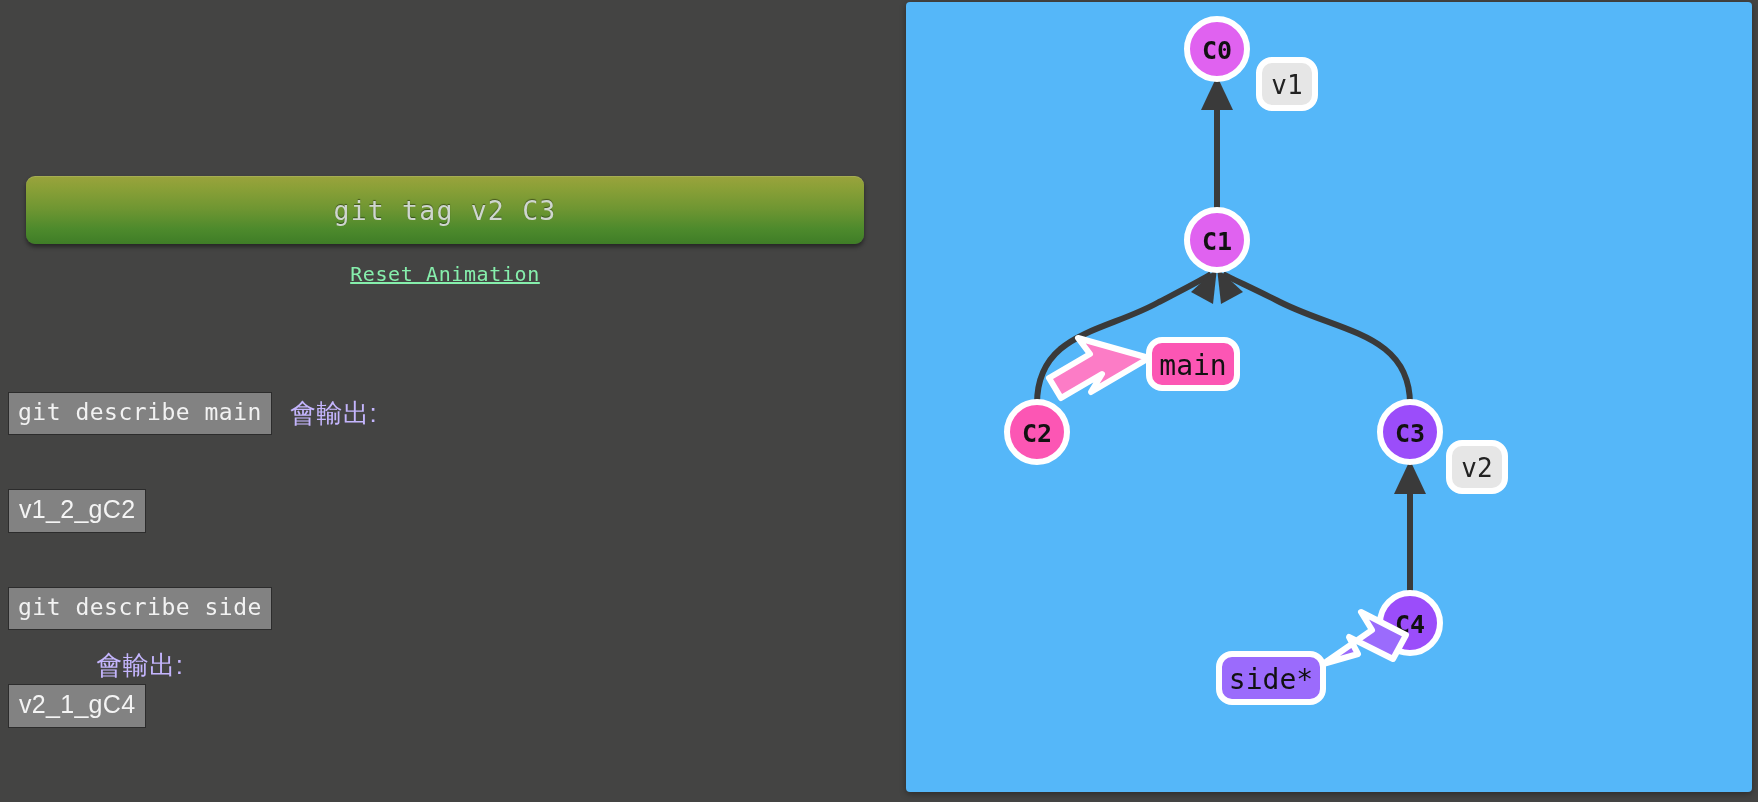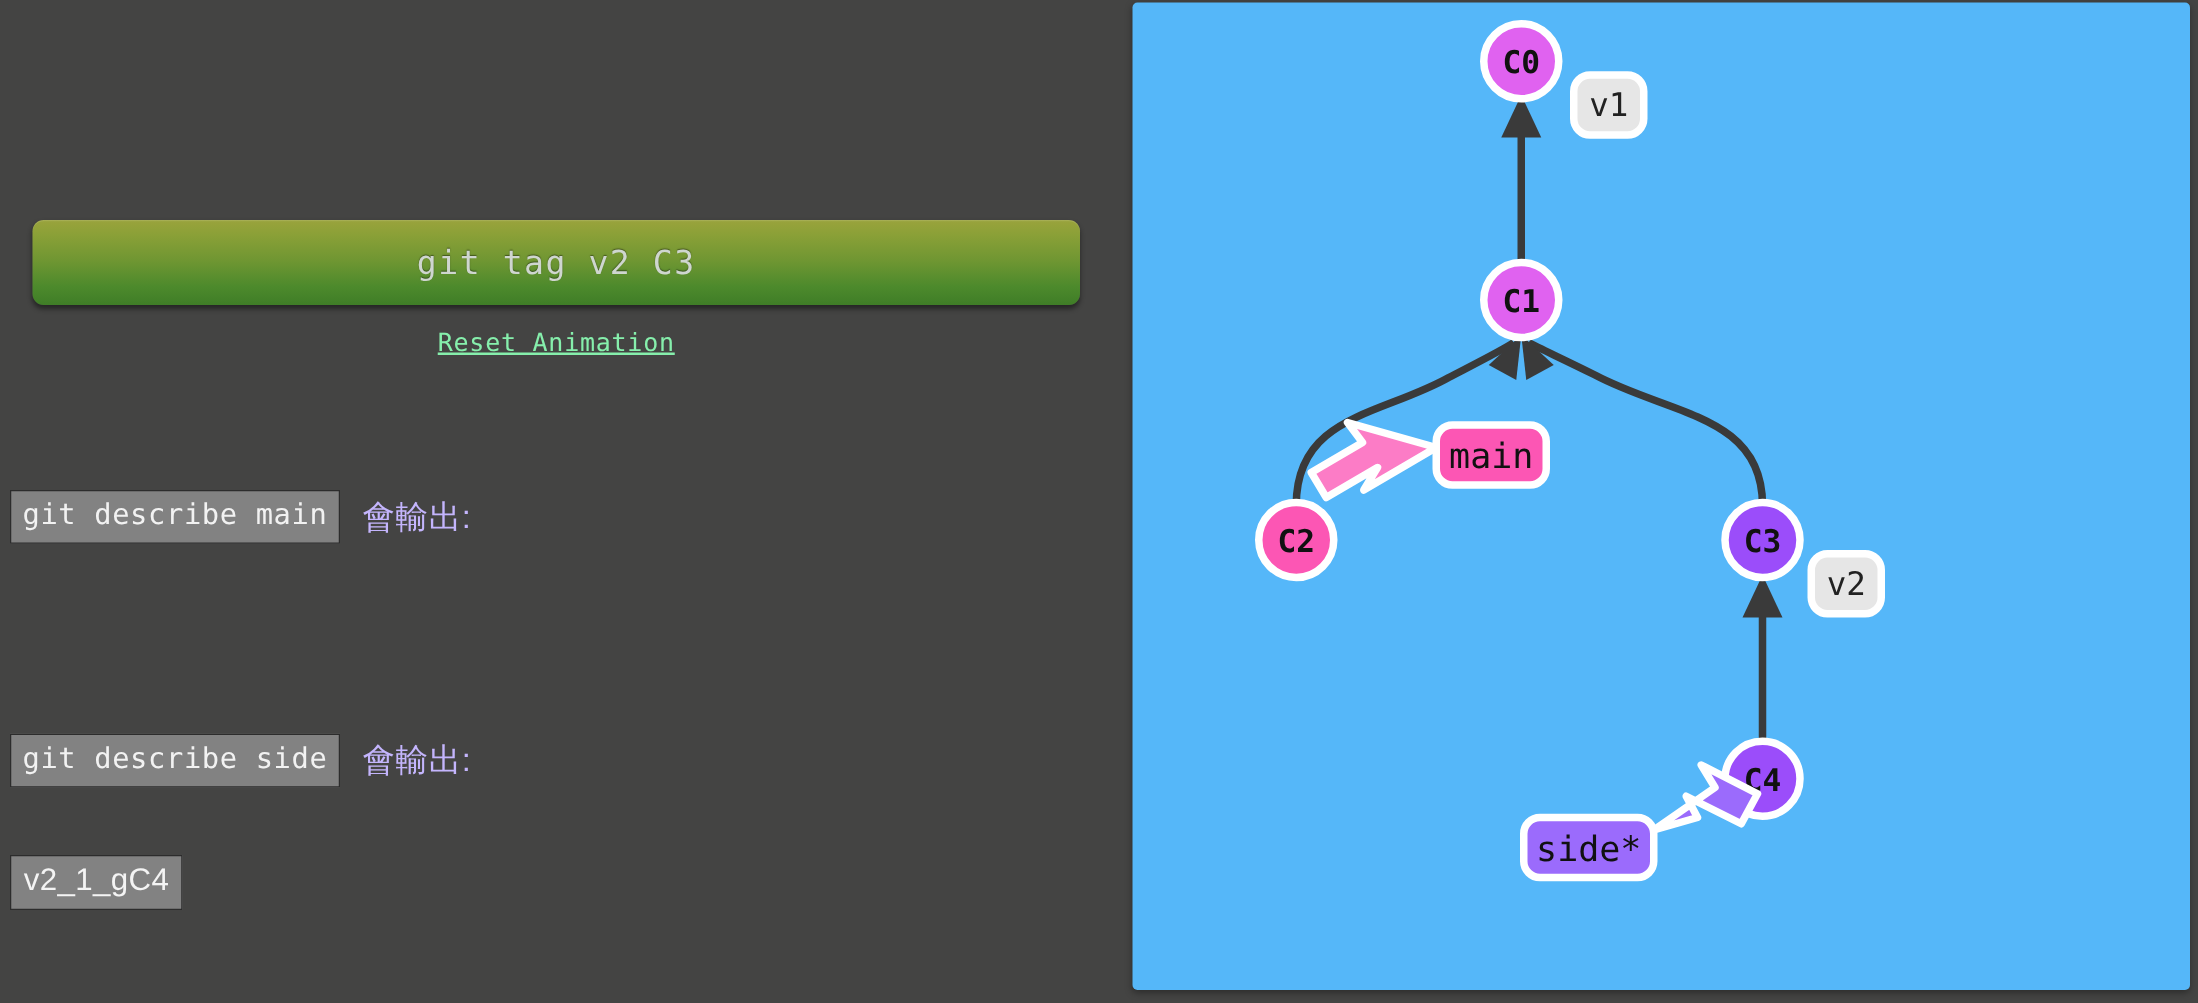--- a/index.html
+++ b/index.html
@@ -119,21 +119,21 @@
 
   .will-output {
     color: #c4b5fd;
     font-size: 26px;
     letter-spacing: 0.5px;
     white-space: pre;
   }
 
   #row-describe-main { top: 392px; }
   #out-describe-main { top: 489px; }
-  #row-describe-side { top: 587px; }
+  #row-describe-side { top: 587px; flex-direction: column; }
   #out-describe-side { top: 684px; }
 
   
   #git-visualization {
     position: absolute;
     left: 906px;
     top: 2px;
     width: 846px;
     height: 790px;
     background: #55b7f9;
@@ -152,20 +152,21 @@
 
 
     <button id="command-button">git tag v2 C3</button>
 
     <div id="reset-animation-link">Reset Animation</div>
 
     <div class="result-row" id="row-describe-main">
       <code class="code-chip">git describe main</code>
       <span class="will-output">會輸出:</span>
     </div>
+    <code class="output-chip" id="out-describe-main">v1_2_gC2</code>
 
     <div class="result-row" id="row-describe-side">
       <code class="code-chip">git describe side</code>
       <span class="will-output">會輸出:</span>
     </div>
     <code class="output-chip" id="out-describe-side">v2_1_gC4</code>
 
   </section>
 
   <section id="git-visualization">

